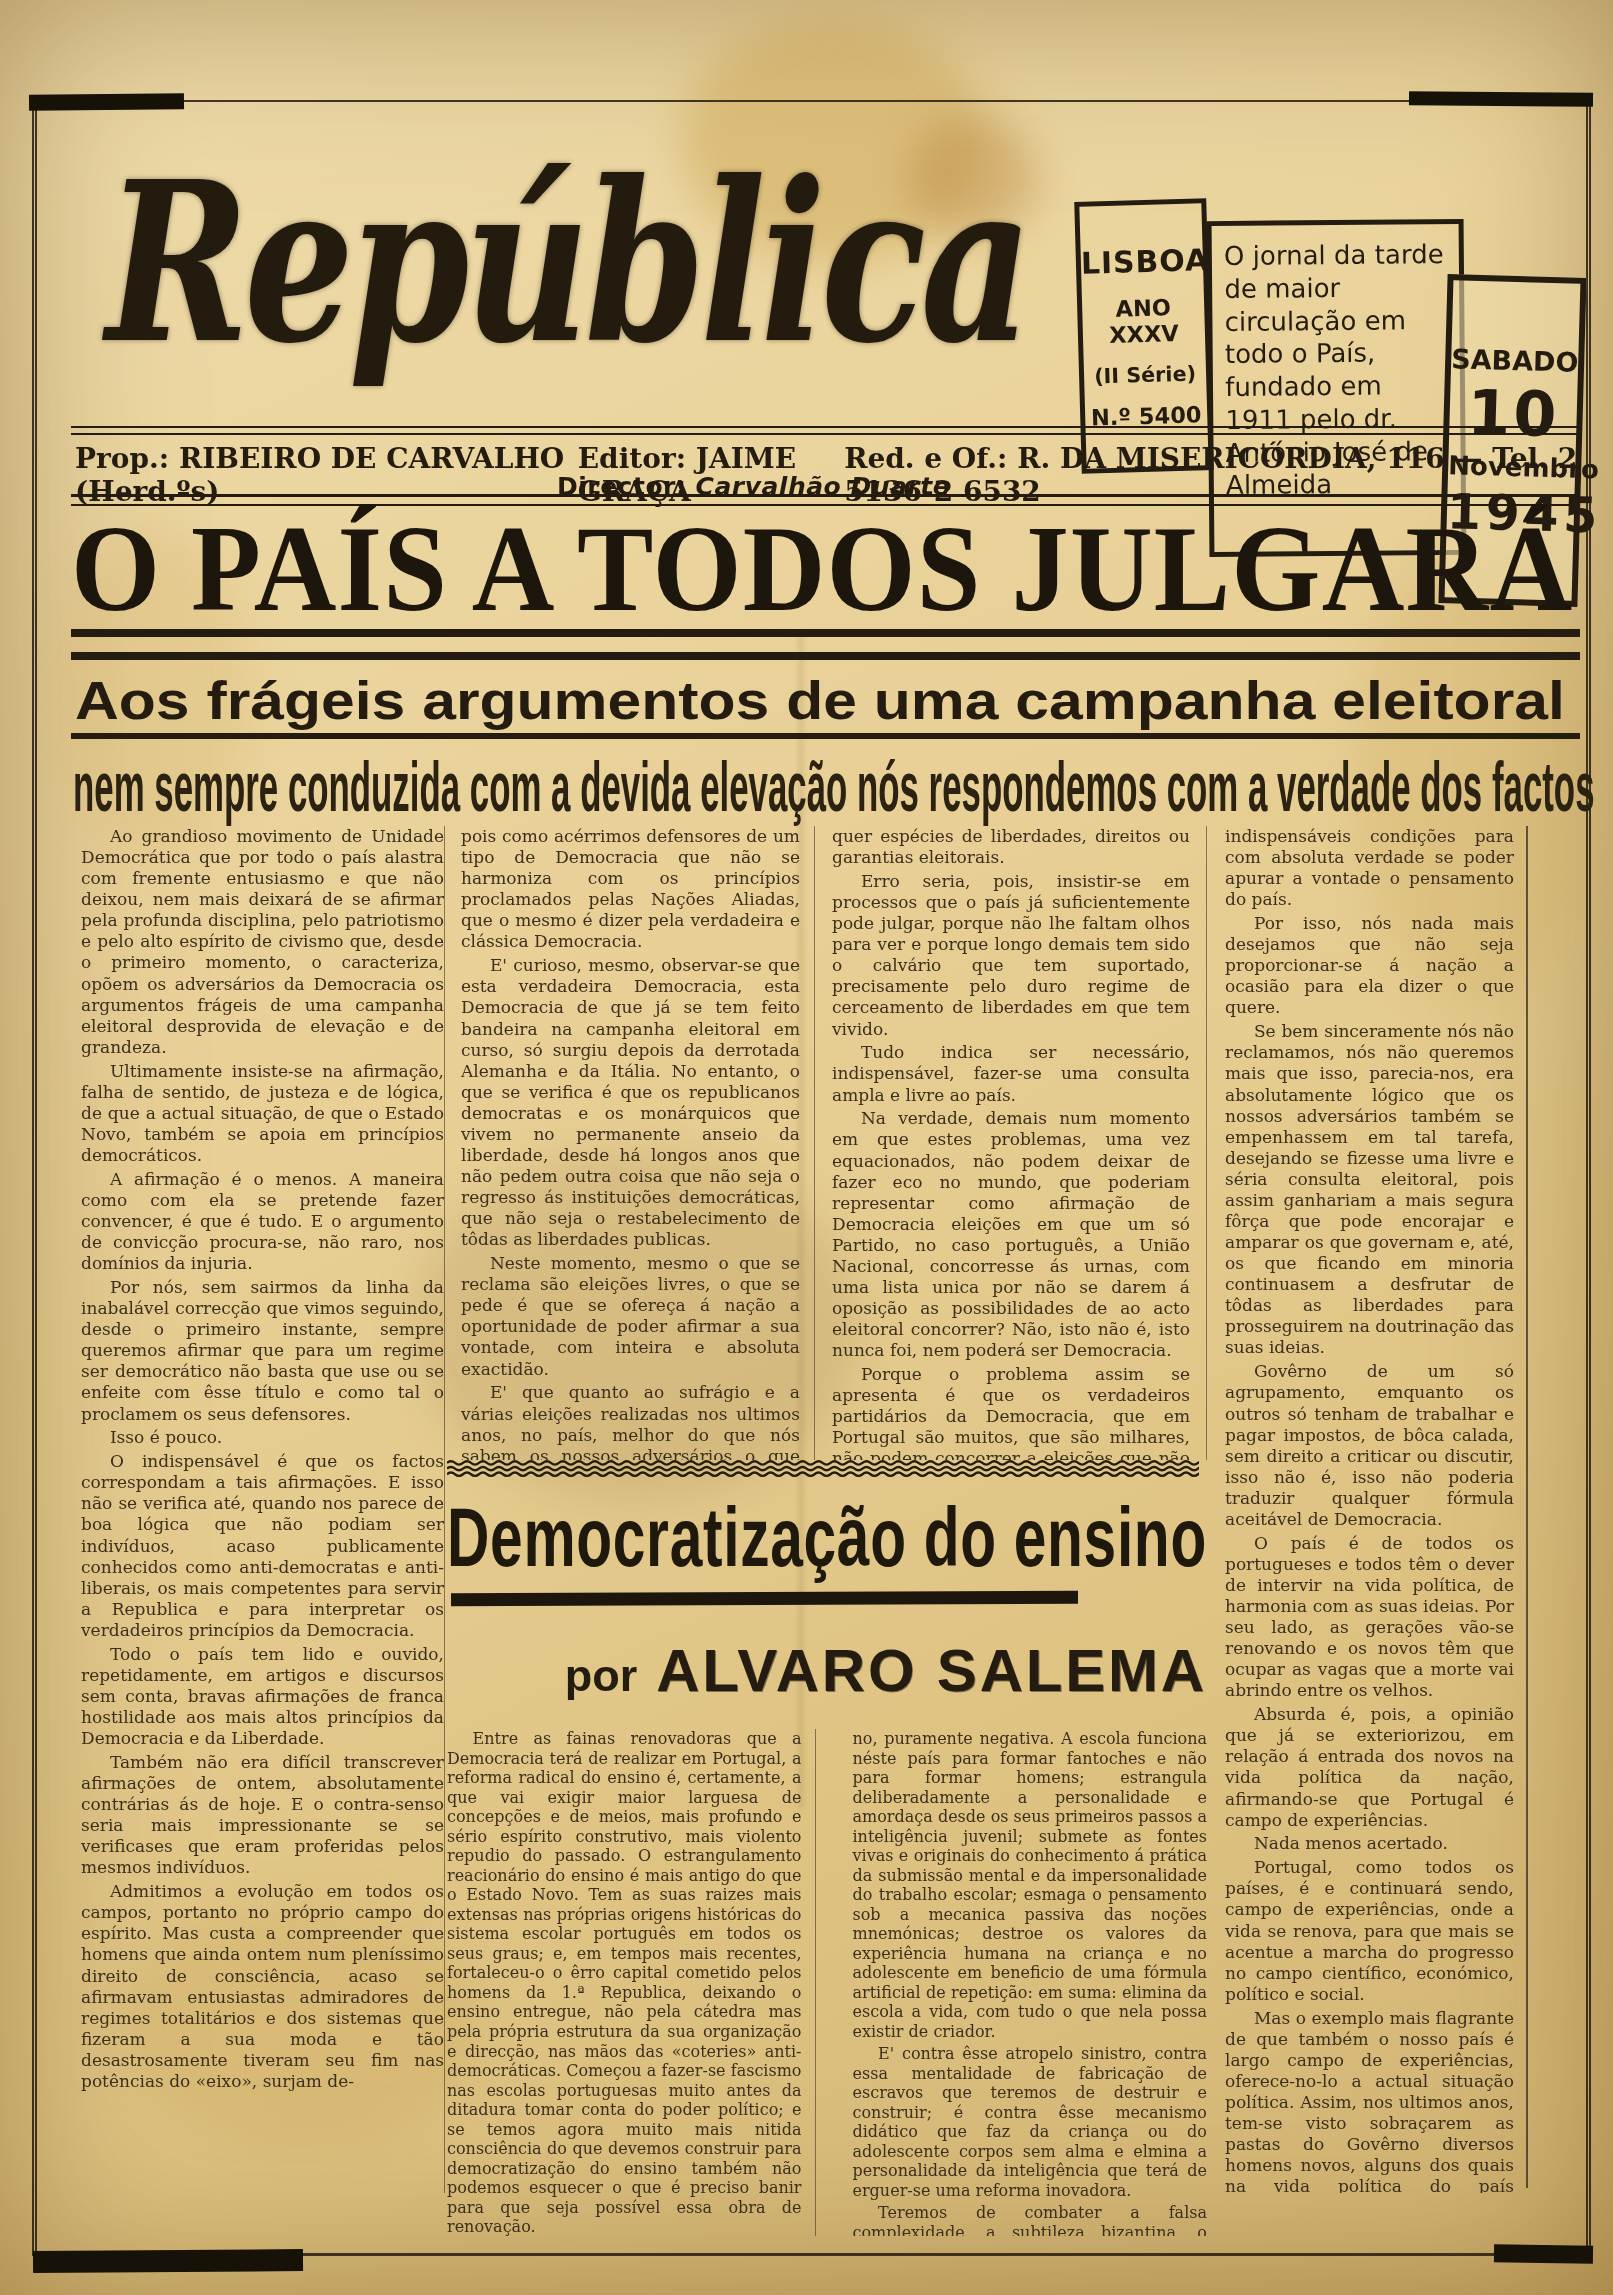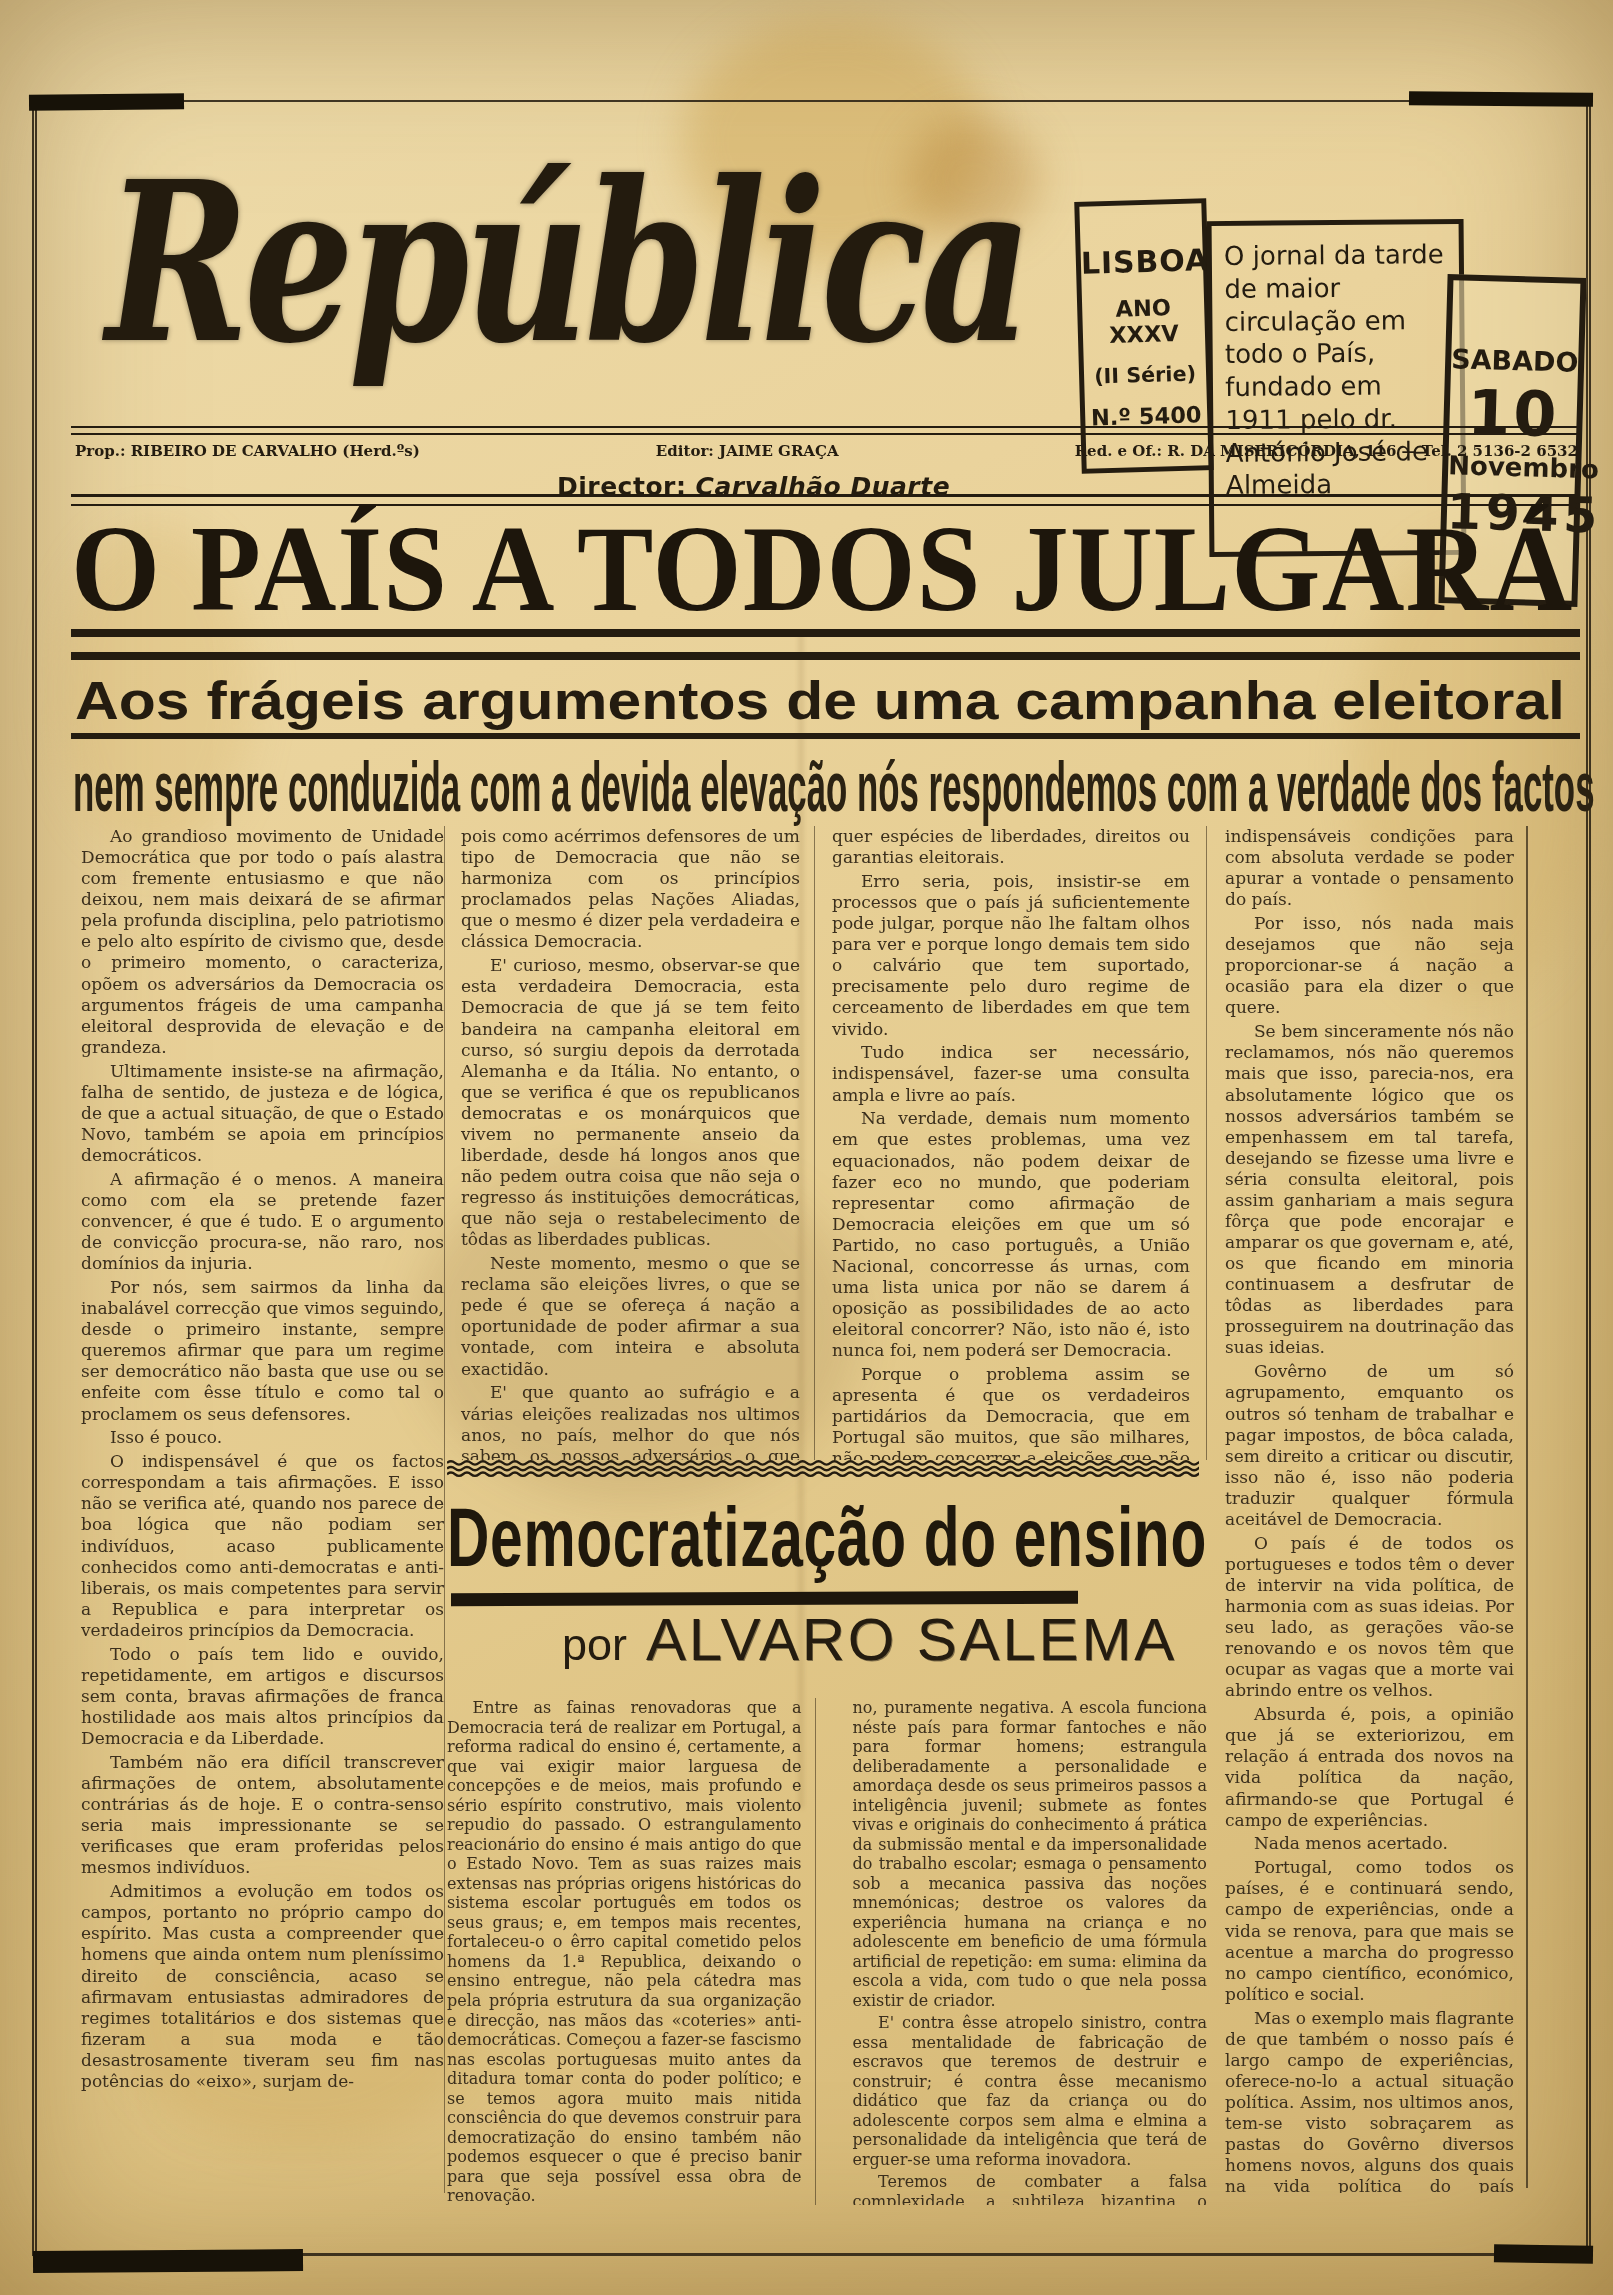--- a/index.html
+++ b/index.html
@@ -51,21 +51,21 @@
     border-width:6.1px;display:flex;flex-direction:column;justify-content:center;gap:10.3px;font-weight:bold;background:rgba(238,220,170,.6);}
   .dt-wd{font-size:27px;}
   .dt-day{font-size:62px;line-height:.9;letter-spacing:2.8px;}
   .dt-mo{font-size:26px;}
   .dt-yr{font-size:49px;line-height:.9;letter-spacing:4.7px;}
 
   .rule{position:absolute;left:71px;width:1509px;background:#241c10;}
   .r-mast1{top:426px;height:2.3px;}
   .r-mast2{top:433px;height:1.9px;}
   .info{position:absolute;left:75px;top:442px;width:1503px;display:flex;justify-content:space-between;
-    font-family:"DejaVu Serif",serif;font-weight:bold;font-size:15px;color:#241c10;}
+    font-family:"DejaVu Serif",serif;font-weight:bold;font-size:28px;color:#241c10;}
   .r-info1{top:494px;height:2.8px;}
   .r-info2{top:504px;height:2.3px;}
 
   .headline{position:absolute;left:71px;top:511px;width:1509px;height:110px;overflow:visible;}
   .headline span{display:inline-block;white-space:nowrap;font-family:"Liberation Serif","DejaVu Serif",serif;
     font-weight:bold;font-size:116px;line-height:1;color:#1d160c;transform-origin:left center;letter-spacing:.01em;}
   .r-h1{top:629px;height:8px;}
   .r-h2{top:652px;height:7.5px;}
 
   .deck1{position:absolute;left:75px;top:669px;width:1503px;height:59px;}
@@ -90,22 +90,22 @@
     font-family:"DejaVu Serif",serif;color:#241c10;}
   .cont-note::before{content:"";display:block;width:141px;height:2.8px;background:#241c10;margin:0 auto 10.3px auto;}
 
   
   .ensino{position:absolute;left:447px;top:1460px;width:760px;height:733px;}
   .waves{display:block;margin:0 0 12.2px 0;}
   .ens-head{height:82px;}
   .ens-head span{display:inline-block;white-space:nowrap;font-family:"Liberation Sans","DejaVu Sans",sans-serif;
     font-weight:bold;font-size:79px;color:#1f180c;transform-origin:left center;letter-spacing:0.9px;}
   .ens-bar{width:627px;height:12.7px;background:#1d160c;margin:18px 0 0 3.8px;transform:rotate(-.25deg);}
-  .byline{margin-top:0;text-align:center;padding-left:85px;color:#241c10;
-    font-family:"Liberation Sans","DejaVu Sans",sans-serif;font-weight:normal;}
+  .byline{margin-top:31px;text-align:right;padding-left:85px;color:#241c10;
+    font-family:"Liberation Sans","DejaVu Sans",sans-serif;font-weight:bold;}
   .by-pre{font-size:45px;margin-right:19px;}
   .by-name{font-size:60px;letter-spacing:2.8px;text-shadow:0.9px 0.9px 0 rgba(36,28,16,.5);}
   .ens-cols{display:flex;margin-top:24.4px;height:507px;overflow:hidden;gap:23px;}
   .ens-col{font-size:16px;line-height:1.22;text-align:justify;color:#3b2f1d;}
   .ens-a{width:50%;padding-right:13px;border-right:1.4px solid rgba(55,42,22,.55);}
   .ens-b{width:50%;padding-left:14px;}
   .ens-col p{margin:0 0 2.8px 0;text-indent:1.6em;}
   .ens-b p:first-child{text-indent:0;}
   .ens-note{margin-top:9.4px;}
 </style>

